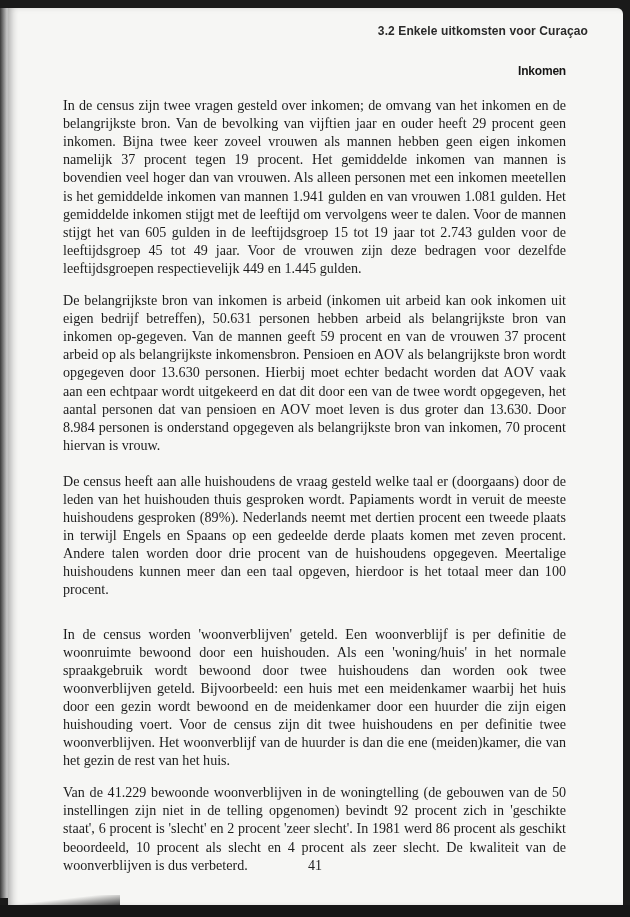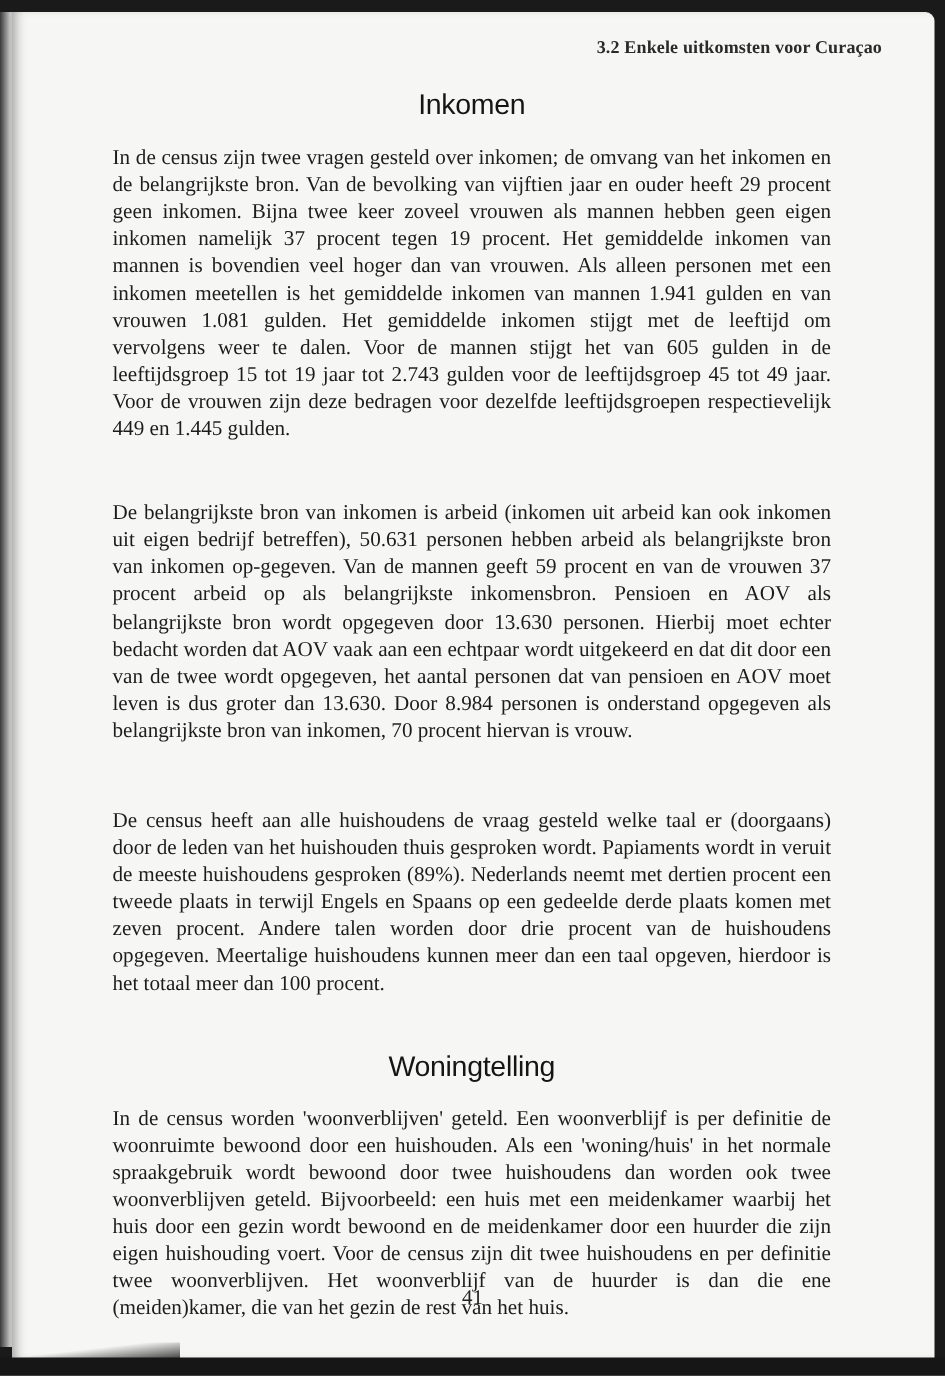--- a/index.html
+++ b/index.html
@@ -44,48 +44,48 @@
       left: 0;
       bottom: 8px;
       width: 120px;
       height: 14px;
       background: linear-gradient(to bottom right, transparent 40%, #1a1a1a 100%);
     }
     .running-head {
       position: absolute;
       right: 42px;
       top: 24px;
-      font-family: Liberation Serif, serif;
+      font-family: Liberation Sans, sans-serif;
       font-size: 12px;
       font-weight: bold;
       color: #2a2a2a;
       letter-spacing: 0.1px;
     }
     .content {
       position: absolute;
       left: 63px;
       top: 62px;
       width: 503px;
       font-family: "Liberation Serif", serif;
       font-size: 14.1px;
       line-height: 18.1px;
       color: #1c1c1c;
       text-align: justify;
     }
     h2 {
       font-family: "Liberation Sans", sans-serif;
-      font-size: 19px;
-      font-weight: normal;
+      font-size: 12px;
+      font-weight: bold;
       margin: 0 0 16px 0;
       color: #151515;
-      text-align: center;
+      text-align: right;
       letter-spacing: -0.2px;
     }
     p {
-      margin: 12px;
+      margin: 0;
     }
     .gap { height: 18px; }
     .gap-small { height: 14px; }
     .gap-section { height: 26px; }
     .page-number {
       position: absolute;
       left: 0;
       width: 630px;
       top: 846px;
       text-align: center;
@@ -115,20 +115,19 @@
 
   <div class="gap"></div>
 
   <section>
     <p>De census heeft aan alle huishoudens de vraag gesteld welke taal er (doorgaans) door de leden van het huishouden thuis gesproken wordt. Papiaments wordt in veruit de meeste huishoudens gesproken (89%). Nederlands neemt met dertien procent een tweede plaats in terwijl Engels en Spaans op een gedeelde derde plaats komen met zeven procent. Andere talen worden door drie procent van de huishoudens opgegeven. Meertalige huishoudens kunnen meer dan een taal opgeven, hierdoor is het totaal meer dan 100 procent.</p>
   </section>
 
   <div class="gap-section"></div>
 
   <section>
-    <h2>Woningtelling</h2>
     <p>In de census worden 'woonverblijven' geteld. Een woonverblijf is per definitie de woonruimte bewoond door een huishouden. Als een 'woning/huis' in het normale spraakgebruik wordt bewoond door twee huishoudens dan worden ook twee woonverblijven geteld. Bijvoorbeeld: een huis met een meidenkamer waarbij het huis door een gezin wordt bewoond en de meidenkamer door een huurder die zijn eigen huishouding voert. Voor de census zijn dit twee huishoudens en per definitie twee woonverblijven. Het woonverblijf van de huurder is dan die ene (meiden)kamer, die van het gezin de rest van het huis.</p>
     <div class="gap-small"></div>
     <p>Van de 41.229 bewoonde woonverblijven in de woningtelling (de gebouwen van de 50 instellingen zijn niet in de telling opgenomen) bevindt 92 procent zich in 'geschikte staat', 6 procent is 'slecht' en 2 procent 'zeer slecht'. In 1981 werd 86 procent als geschikt beoordeeld, 10 procent als slecht en 4 procent als zeer slecht. De kwaliteit van de woonverblijven is dus verbeterd.</p>
   </section>
 </div>
 
 <div class="page-number">41</div>
 
 </body></html>

